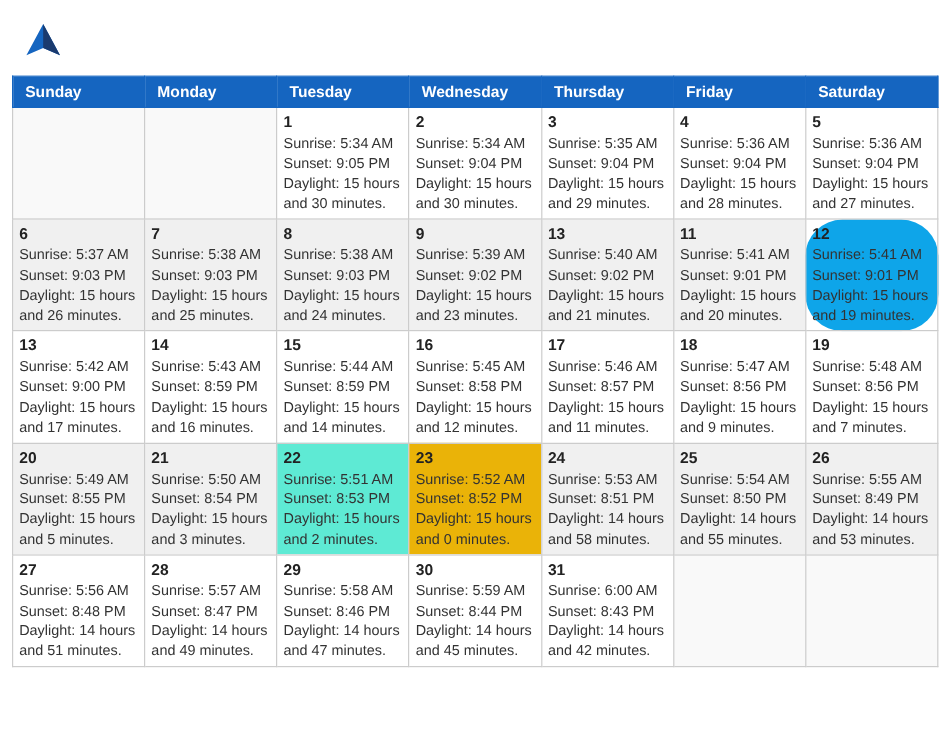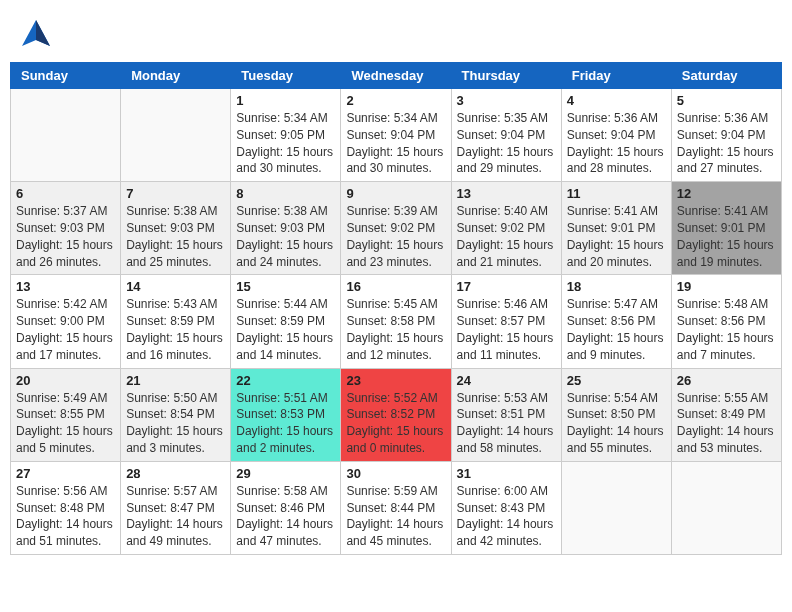--- a/index.html
+++ b/index.html
@@ -168,21 +168,21 @@
           <div class="day-info">Sunrise: 5:39 AM<br>Sunset: 9:02 PM<br>Daylight: 15 hours and 23 minutes.</div>
         </td>
         <td style="background: rgb(240, 240, 240);">
           <div class="day-number">13</div>
           <div class="day-info">Sunrise: 5:40 AM<br>Sunset: 9:02 PM<br>Daylight: 15 hours and 21 minutes.</div>
         </td>
         <td style="background: rgb(240, 240, 240);">
           <div class="day-number">11</div>
           <div class="day-info">Sunrise: 5:41 AM<br>Sunset: 9:01 PM<br>Daylight: 15 hours and 20 minutes.</div>
         </td>
-        <td style="background: #a3a3a3;">
+        <td style="background: #0ea5e9; border-radius: 31px;">
           <div class="day-number">12</div>
           <div class="day-info">Sunrise: 5:41 AM<br>Sunset: 9:01 PM<br>Daylight: 15 hours and 19 minutes.</div>
         </td>
       </tr>
       <tr>
         <td>
           <div class="day-number">13</div>
           <div class="day-info">Sunrise: 5:42 AM<br>Sunset: 9:00 PM<br>Daylight: 15 hours and 17 minutes.</div>
         </td>
         <td>
@@ -216,21 +216,21 @@
           <div class="day-info">Sunrise: 5:49 AM<br>Sunset: 8:55 PM<br>Daylight: 15 hours and 5 minutes.</div>
         </td>
         <td style="background: rgb(240, 240, 240);">
           <div class="day-number">21</div>
           <div class="day-info">Sunrise: 5:50 AM<br>Sunset: 8:54 PM<br>Daylight: 15 hours and 3 minutes.</div>
         </td>
         <td style="background: #5eead4;">
           <div class="day-number">22</div>
           <div class="day-info">Sunrise: 5:51 AM<br>Sunset: 8:53 PM<br>Daylight: 15 hours and 2 minutes.</div>
         </td>
-        <td style="background: #ef4444; margin-left: 24px;">
+        <td style="background: #eab308; margin-left: 24px;">
           <div class="day-number">23</div>
           <div class="day-info">Sunrise: 5:52 AM<br>Sunset: 8:52 PM<br>Daylight: 15 hours and 0 minutes.</div>
         </td>
         <td style="background: rgb(240, 240, 240);">
           <div class="day-number">24</div>
           <div class="day-info">Sunrise: 5:53 AM<br>Sunset: 8:51 PM<br>Daylight: 14 hours and 58 minutes.</div>
         </td>
         <td style="background: rgb(240, 240, 240);">
           <div class="day-number">25</div>
           <div class="day-info">Sunrise: 5:54 AM<br>Sunset: 8:50 PM<br>Daylight: 14 hours and 55 minutes.</div>

